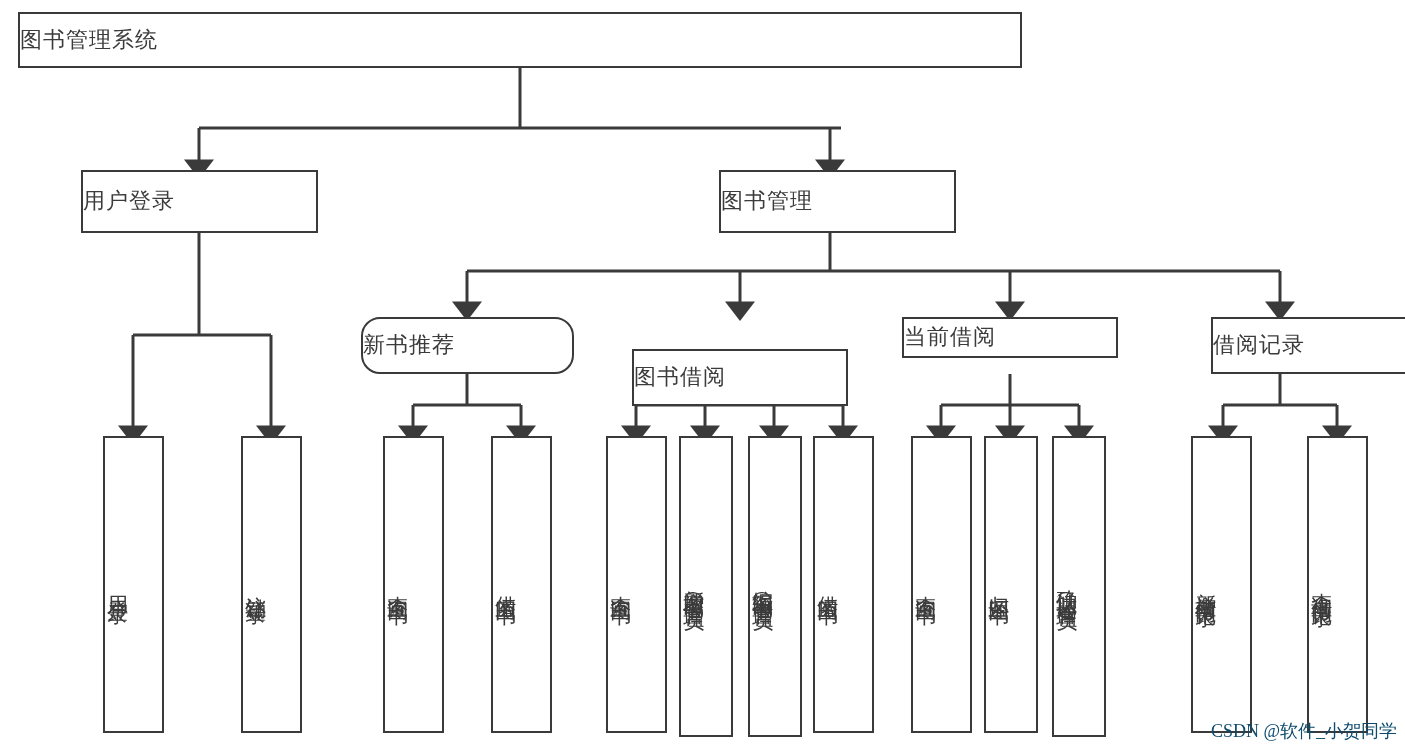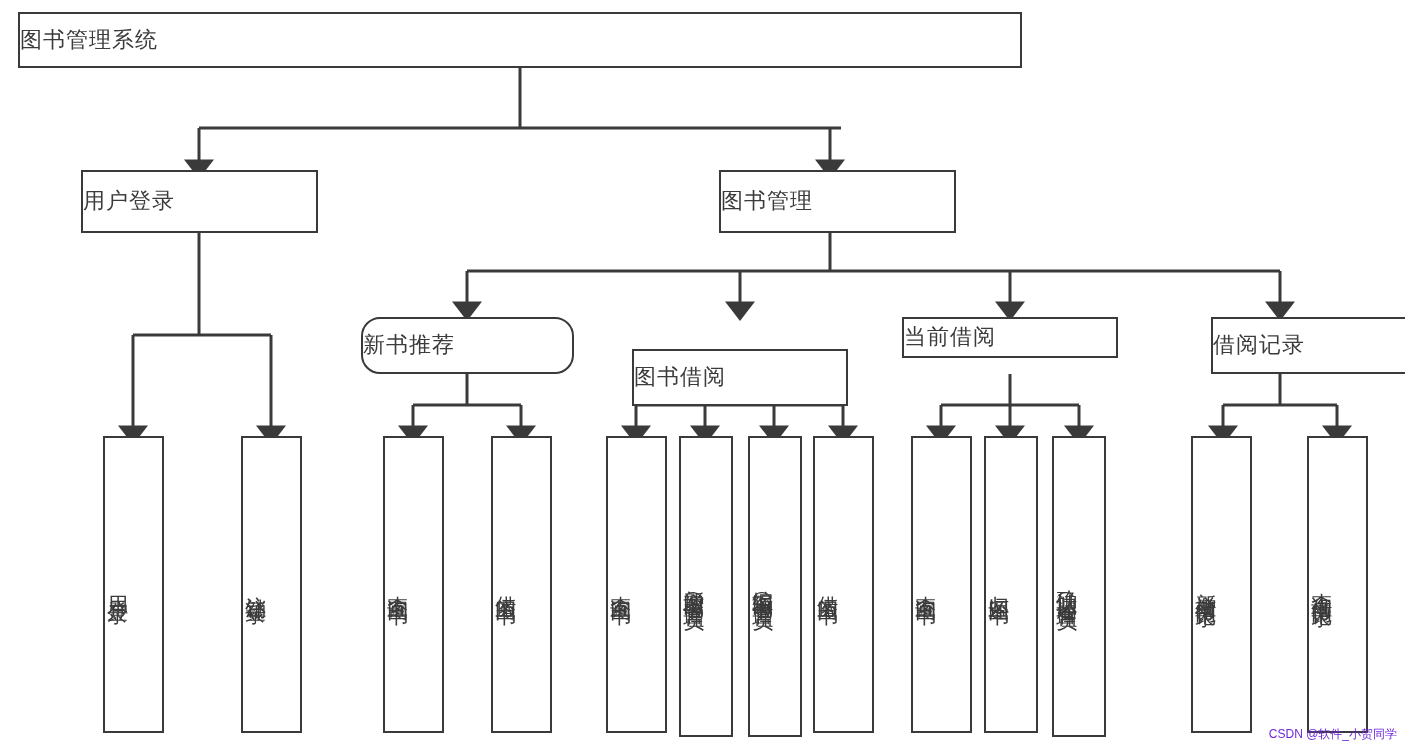--- a/index.html
+++ b/index.html
@@ -50,25 +50,25 @@
     writing-mode: vertical-rl;
     text-orientation: upright;
     white-space: nowrap;
     display: block;
     letter-spacing: 3px;
   }
   .watermark {
     position: absolute;
     right: 8px;
     bottom: 4px;
-    font-size: 12px;
-    color: #6d28d9;
+    font-size: 18px;
+    color: #0c4a6e;
     z-index: 5;
     white-space: nowrap;
-    font-family: Liberation Sans, sans-serif;
+    font-family: Liberation Serif, serif;
   }
 </style>
 </head>
 <body>
 
 <div id="canvas">
 
   <svg id="wires" viewBox="0 0 1405 747" xmlns="http://www.w3.org/2000/svg">
     <defs>
       <marker id="arw" markerWidth="12" markerHeight="14" refX="1.2" refY="5" orient="auto" markerUnits="strokeWidth">

